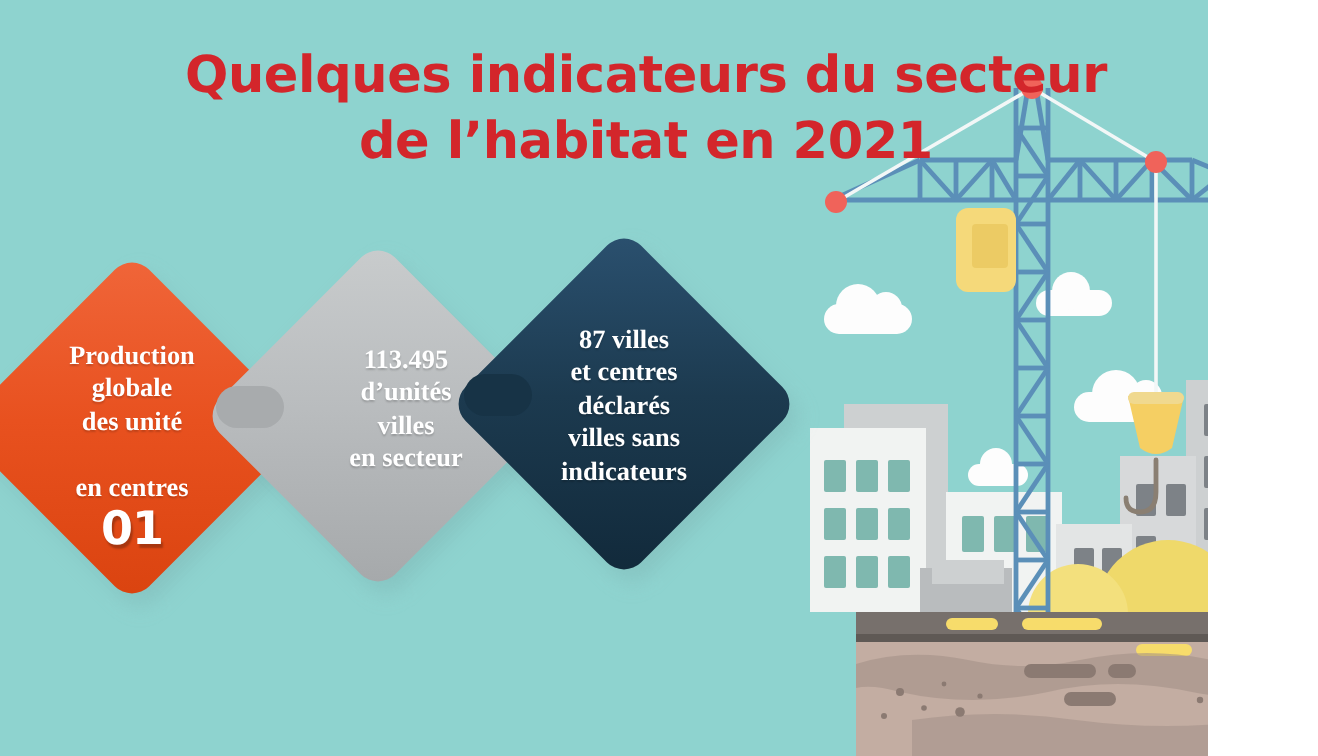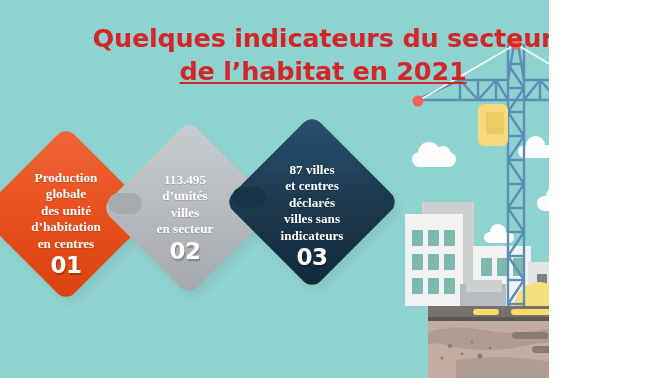--- a/index.html
+++ b/index.html
@@ -2,21 +2,21 @@
 <html><head>
 <meta charset="utf-8">
 <style>
   html, body {
     margin: 0;
     padding: 0;
     background: #ffffff;
   }
   #stage {
     position: relative;
-    width: 549px;
+    width: 604px;
     height: 378px;
     overflow: hidden;
     background: #8ed3cf;
     font-family: "Liberation Serif", serif;
   }
 
   
   .sky {
     position: absolute;
     inset: 0;
@@ -31,21 +31,21 @@
     width: 470px;
     text-align: center;
     color: #d3262b;
     font-family: "DejaVu Sans", sans-serif;
     font-weight: bold;
     font-size: 25.5px;
     line-height: 33px;
     letter-spacing: -0.2px;
     z-index: 40;
   }
-  .title .l2 { display: block; text-decoration: underline; }
+  .title .l2 { display: block; }
 
   
   .scene {
     position: absolute;
     left: 400px;
     top: 0;
     width: 259px;
     height: 378px;
     overflow: hidden;
   }
@@ -346,49 +346,47 @@
     <div class="dia-shadow" style="left:254px; top:146px;"></div>
 
     <div>
       <div class="dia" style="left:4px; top:152px; background:linear-gradient(135deg,#f0663a 0%,#e8511f 48%,#da430f 100%);"></div>
 
       <div class="tab" style="left:133px; top:207px; background:#e8511f;"></div>
       <div class="card-text" style="left:-9px; top:170px;">
         <span>Production</span><br>
         <span>globale</span><br>
         <span>des unité</span><br>
-        <span>d’habitation</span><br>
+        <br>
         <span>en centres</span>
         <span class="card-num">01</span>
       </div>
     </div>
 
     <div>
       <div class="dia" style="left:127px; top:146px; background:linear-gradient(135deg,#c9cccd 0%,#b9bcbe 48%,#a5a8aa 100%);"></div>
 
       <div class="tab" style="left:108px; top:193px; background:#a8abad;"></div>
 
       <div class="tab" style="left:256px; top:201px; background:#b9bcbe;"></div>
-      <div class="card-text" style="left:110px; top:172px;">
+      <div class="card-text" style="left:128px; top:172px;">
         <span>113.495</span><br>
         <span>d’unités</span><br>
         <span>villes</span><br>
         <span>en secteur</span>
-        <span class="card-num">02</span>
       </div>
     </div>
 
     <div>
       <div class="dia" style="left:250px; top:140px; background:linear-gradient(135deg,#2b5170 0%,#1c3a4f 48%,#11293a 100%);"></div>
 
       <div class="tab" style="left:232px; top:187px; background:#173346;"></div>
       <div class="card-text" style="left:237px; top:162px;">
         <span>87 villes</span><br>
         <span>et centres</span><br>
         <span>déclarés</span><br>
         <span>villes sans</span><br>
         <span>indicateurs</span>
-        <span class="card-num">03</span>
       </div>
     </div>
 
   </div>
 </div>
 
 </body></html>

